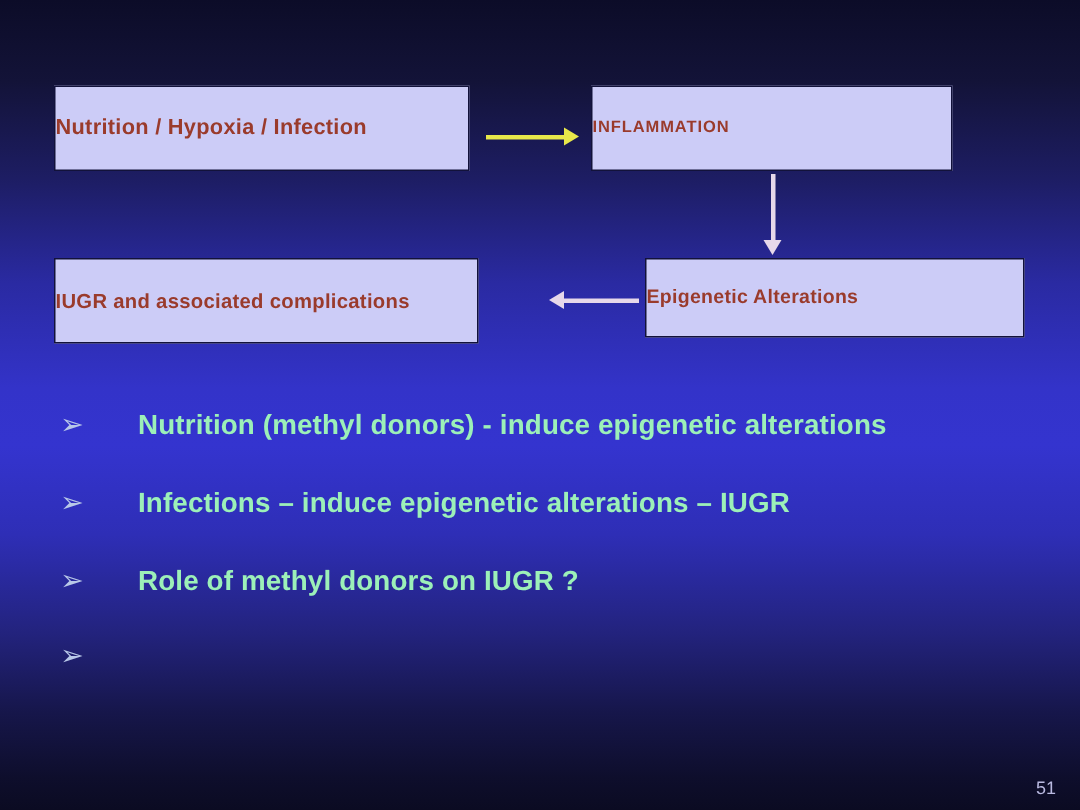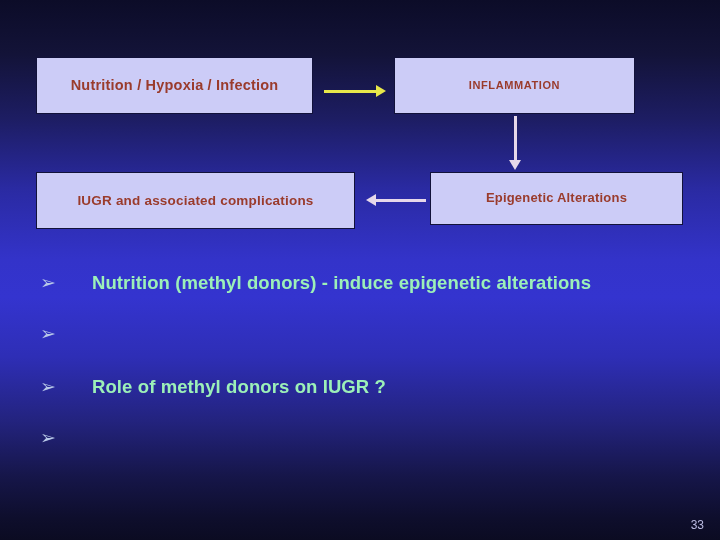--- a/index.html
+++ b/index.html
@@ -29,21 +29,20 @@
   }
 
   
   .dbox {
     position: absolute;
     background: #ccccf7;
     border: 1px solid #12123a;
     box-sizing: border-box;
     display: flex;
     align-items: center;
-    justify-content: center;
     color: #9a3b2c;
     font-weight: bold;
     letter-spacing: 0.2px;
     text-align: center;
     line-height: 1.15;
   }
 
   #box-nutrition {
     left: 36px;
     top: 57px;
@@ -55,21 +54,21 @@
     left: 394px;
     top: 57px;
     width: 241px;
     height: 57px;
     font-size: 11px;
     letter-spacing: 0.6px;
   }
   #box-iugr {
     left: 36px;
     top: 172px;
-    width: 319px;
+    width: 283px;
     height: 57px;
     font-size: 13.5px;
   }
   #box-epigenetic {
     left: 430px;
     top: 172px;
     width: 253px;
     height: 53px;
     font-size: 13px;
   }
@@ -216,28 +215,29 @@
 
   <div id="bullet-list">
 
     <div class="bullet-row">
       <span class="bullet-marker">➢</span>
       <span class="bullet-text">Nutrition (methyl  donors) - induce epigenetic alterations</span>
     </div>
 
     <div class="bullet-row">
       <span class="bullet-marker">➢</span>
+      <span class="bullet-text">Infections – induce epigenetic alterations – IUGR</span>
     </div>
 
     <div class="bullet-row">
       <span class="bullet-marker">➢</span>
       <span class="bullet-text">Role of methyl donors on IUGR ?</span>
     </div>
 
     <div class="bullet-row">
       <span class="bullet-marker">➢</span>
     </div>
 
   </div>
 
-  <div id="page-number">33</div>
+  <div id="page-number">51</div>
 
 </div>
 
 </body></html>

